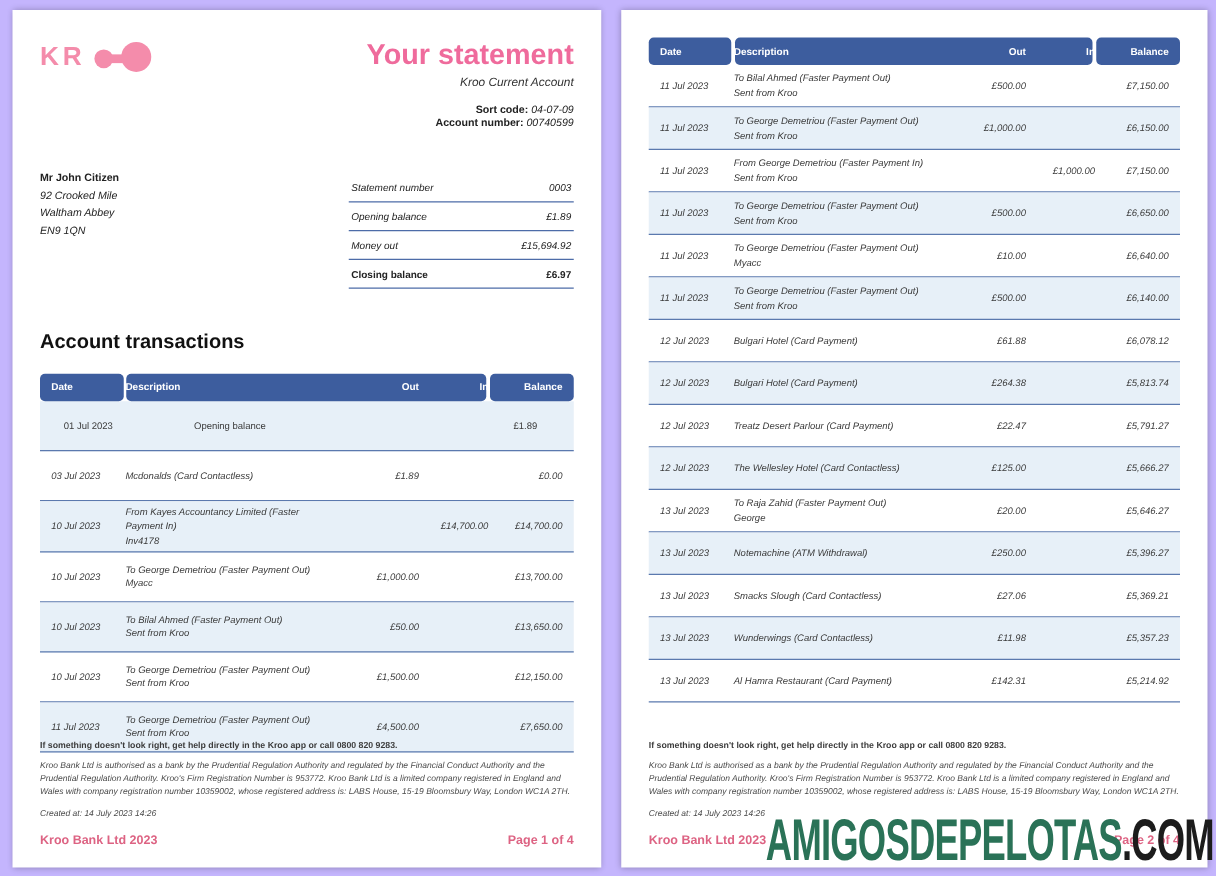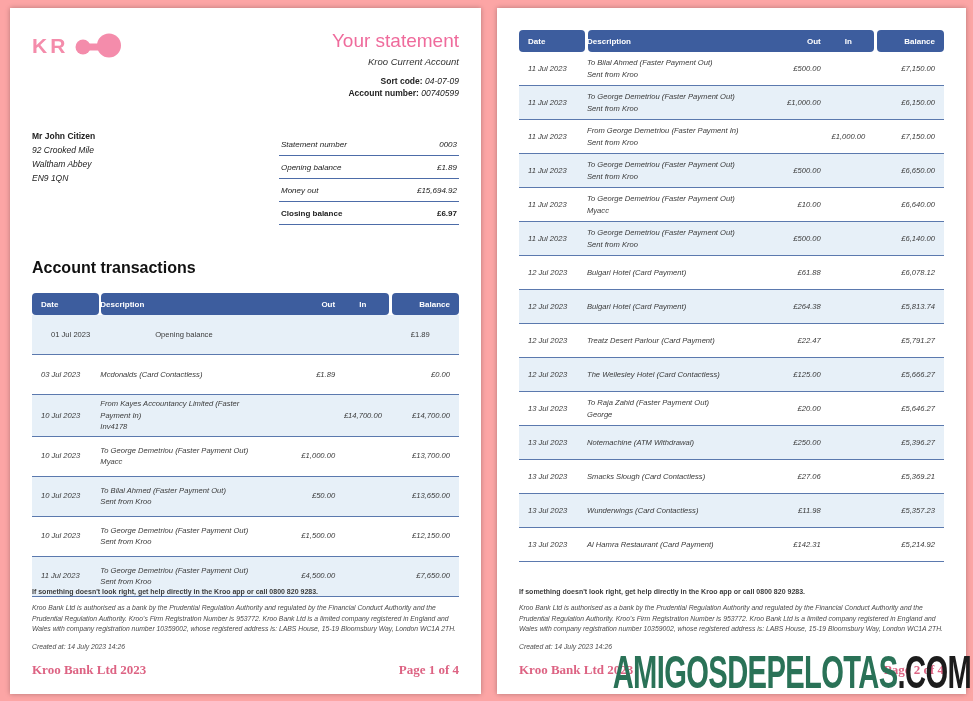--- a/index.html
+++ b/index.html
@@ -1,28 +1,28 @@
 <!DOCTYPE html>
 <html><head>
 <meta charset="utf-8">
 <style>
   html,body{margin:0;padding:0;}
   body{background:#e9e9e9;font-family:"Liberation Sans",sans-serif;-webkit-font-smoothing:antialiased;}
-  .canvas{position:relative;width:973px;height:701px;background:#fca5a5;overflow:hidden;}
+  .canvas{position:relative;width:973px;height:701px;background:#c4b5fd;overflow:hidden;}
   .page{position:absolute;top:8px;height:686px;background:#ffffff;box-shadow:0 0 5px rgba(0,0,0,0.28);}
   .page-left{left:10px;width:471px;}
   .page-right{left:497px;width:469px;}
   .inner{position:relative;height:100%;padding:20px 22px;box-sizing:border-box;}
 
   
   .page-head{display:flex;justify-content:space-between;align-items:flex-start;}
   .logo{display:flex;align-items:center;gap:4px;margin-top:4px;}
   .logo-text{color:#f48cab;font-weight:bold;font-size:21px;letter-spacing:3px;}
   .head-right{text-align:right;line-height:1.35;}
-  .stmt-title{color:#ef6b9c;font-weight:normal;font-size:19px;margin-bottom:2px;}
+  .stmt-title{color:#ef6b9c;font-weight:bold;font-size:23px;margin-bottom:2px;}
   .stmt-sub{font-style:italic;font-size:9.5px;color:#333;margin-bottom:8px;}
   .acct-line{font-size:8.5px;color:#222;}
   .acct-line .lbl{font-weight:bold;}
   .acct-line .val{font-style:italic;}
 
   
   .main-cols{display:flex;justify-content:space-between;margin-top:30px;}
   .address{font-size:8.5px;color:#222;line-height:1.65;}
   .address .name{font-weight:bold;}
   .address .line{font-style:italic;}
@@ -46,29 +46,29 @@
                   color:#fff;font-weight:bold;font-size:8px;}
   .tx-row{display:flex;align-items:center;min-height:33px;font-size:7.6px;color:#3a3a3a;
           border-bottom:1.8px solid #5b79ae;padding:3px 0;}
   .page-right .tx-row{min-height:27px;}
   .tx-row.alt{background:#e7f0f8;}
   .tx-row .cell{font-style:italic;line-height:1.5;}
   .tx-row.bold .cell{font-weight:normal;font-style:normal;text-align:center;}
   .col-date{width:16%;box-sizing:border-box;padding-left:9px;}
   .col-desc{width:41.5%;box-sizing:border-box;padding-right:10px;}
   .col-out{width:13.5%;text-align:right;box-sizing:border-box;}
-  .col-in{width:13%;text-align:center;box-sizing:border-box;}
+  .col-in{width:13%;text-align:right;box-sizing:border-box;}
   .col-bal{width:16%;text-align:right;box-sizing:border-box;padding-right:9px;}
 
   
   .page-footer{position:absolute;left:22px;right:22px;bottom:16px;}
   .help-line{font-weight:bold;font-size:7px;color:#3c3c3c;margin-bottom:8px;}
   .legal{font-style:italic;font-size:6.8px;color:#4a4a4a;line-height:1.55;margin-bottom:8px;}
   .created{font-style:italic;font-size:6.8px;color:#4a4a4a;margin-bottom:12px;}
-  .brand-row{display:flex;justify-content:space-between;font-weight:bold;font-size:13px;color:#dd6383;font-family:Liberation Serif, serif;}
+  .brand-row{display:flex;justify-content:space-between;font-weight:bold;font-size:10px;color:#dd6383;}
 
   
   .watermark{position:absolute;right:2px;bottom:6px;z-index:5;white-space:nowrap;
              font-weight:bold;font-size:47px;letter-spacing:-1px;line-height:1;
              transform:scaleX(0.62);transform-origin:100% 50%;}
   .wm-name{color:#2a7257;}
   .wm-tld{color:#1c1c1c;}
 </style>
 </head>
 <body>

